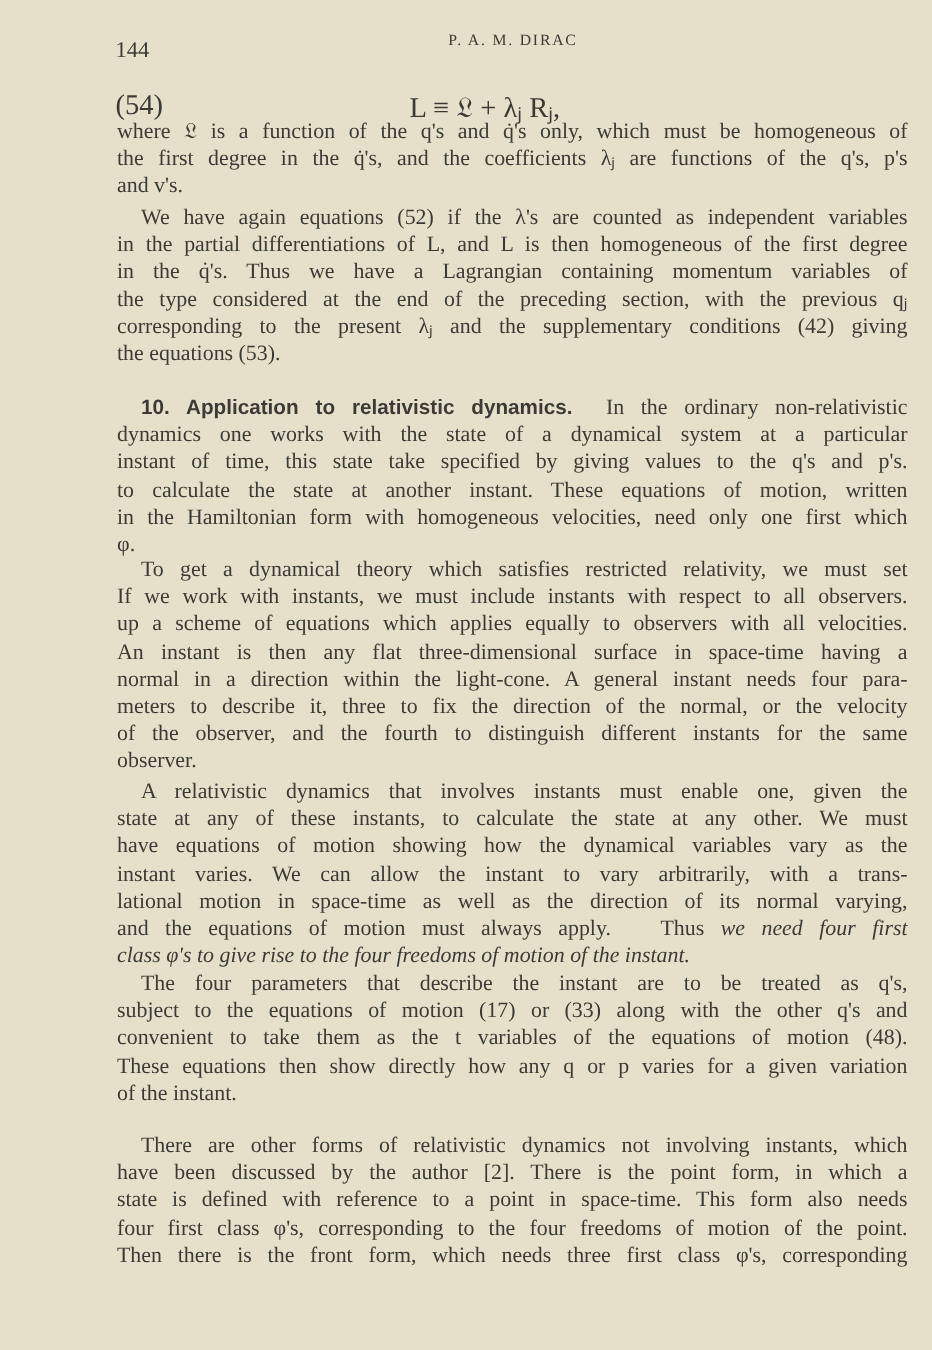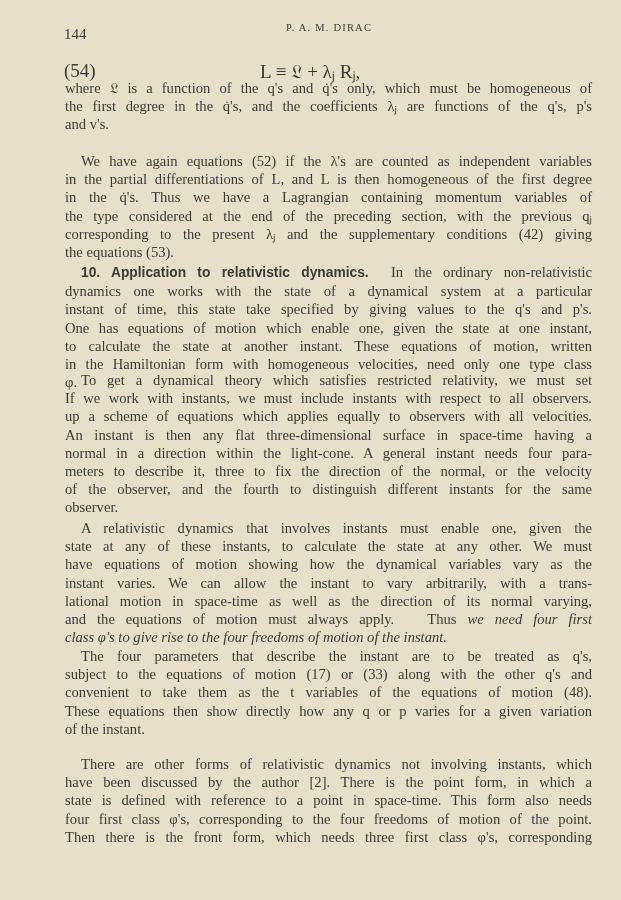--- a/index.html
+++ b/index.html
@@ -3,39 +3,39 @@
 <meta charset="utf-8">
 <style>
   html, body { margin: 0; padding: 0; }
   body {
     width: 621px; height: 900px; overflow: hidden;
     background: #e6e0ca;
     color: #3b3a36;
     font-family: "DejaVu Serif", "Liberation Serif", serif;
     position: relative;
   }
-  .page { position: absolute; left: 4px; top: 0; width: 587px; height: 900px; }
+  .page { position: absolute; left: 17px; top: 0; width: 587px; height: 900px; }
   .header { position: absolute; top: 22px; left: 60px; width: 530px; height: 24px; }
   .page-number { position: absolute; left: 0; top: 4px; font-size: 15px; font-family: "Liberation Serif", serif; }
   .running-head { position: absolute; left: 0; right: 0; top: 0; text-align: center; font-size: 10.5px; letter-spacing: 1.2px; font-family: "Liberation Serif", serif; }
   .eq-row { position: absolute; top: 58px; left: 60px; width: 530px; height: 20px; font-family: "Liberation Serif", serif; font-size: 19px; }
   .eq-num { position: absolute; left: 0; top: 2px; }
   .eq-body { position: absolute; left: 196px; top: 0; }
   .text {
     position: absolute; left: 61px; width: 527px;
     font-family: "Liberation Serif", serif;
     font-size: 14.6px; line-height: 18.2px;
     text-align: justify;
   }
   .line { display: block; text-align: justify; text-align-last: justify; white-space: nowrap; }
   .line.last { text-align-last: left; }
   .heading { font-weight: bold; font-family: "Liberation Sans", sans-serif; font-size: 13.8px; }
   .it { font-style: italic; }
   .block1 { top: 79px; }
-  .block2 { top: 136px; margin-top: 16px; }
+  .block2 { top: 136px; }
   .block3 { top: 263px; }
   .block4 { top: 371px; }
   .block5 { top: 519px; }
   .block6 { top: 647px; }
   .block7 { top: 755px; }
 </style>
 </head>
 <body>
 
 <div class="page">
@@ -62,23 +62,22 @@
     <span class="line">in the q̇'s. Thus we have a Lagrangian containing momentum variables of</span>
     <span class="line">the type considered at the end of the preceding section, with the previous qⱼ</span>
     <span class="line">corresponding to the present λⱼ and the supplementary conditions (42) giving</span>
     <span class="line last">the equations (53).</span>
   </div>
 
   <div class="text block3">
     <span class="line" style="padding-left:16px"><span class="heading">10. Application to relativistic dynamics.</span>&nbsp;&nbsp;<span>In the ordinary non-relativistic</span></span>
     <span class="line">dynamics one works with the state of a dynamical system at a particular</span>
     <span class="line">instant of time, this state take specified by giving values to the q's and p's.</span>
-    <span class="line">One has equations of motion which enable one, given the state at one instant,</span>
     <span class="line">to calculate the state at another instant. These equations of motion, written</span>
-    <span class="line">in the Hamiltonian form with homogeneous velocities, need only one type class</span>
+    <span class="line">in the Hamiltonian form with homogeneous velocities, need only one first which</span>
     <span class="line last">φ.</span>
   </div>
 
   <div class="text block4">
     <span class="line" style="padding-left:16px">To get a dynamical theory which satisfies restricted relativity, we must set</span>
     <span class="line">If we work with instants, we must include instants with respect to all observers.</span>
     <span class="line">up a scheme of equations which applies equally to observers with all velocities.</span>
     <span class="line">An instant is then any flat three-dimensional surface in space-time having a</span>
     <span class="line">normal in a direction within the light-cone. A general instant needs four para-</span>
     <span class="line">meters to describe it, three to fix the direction of the normal, or the velocity</span>

